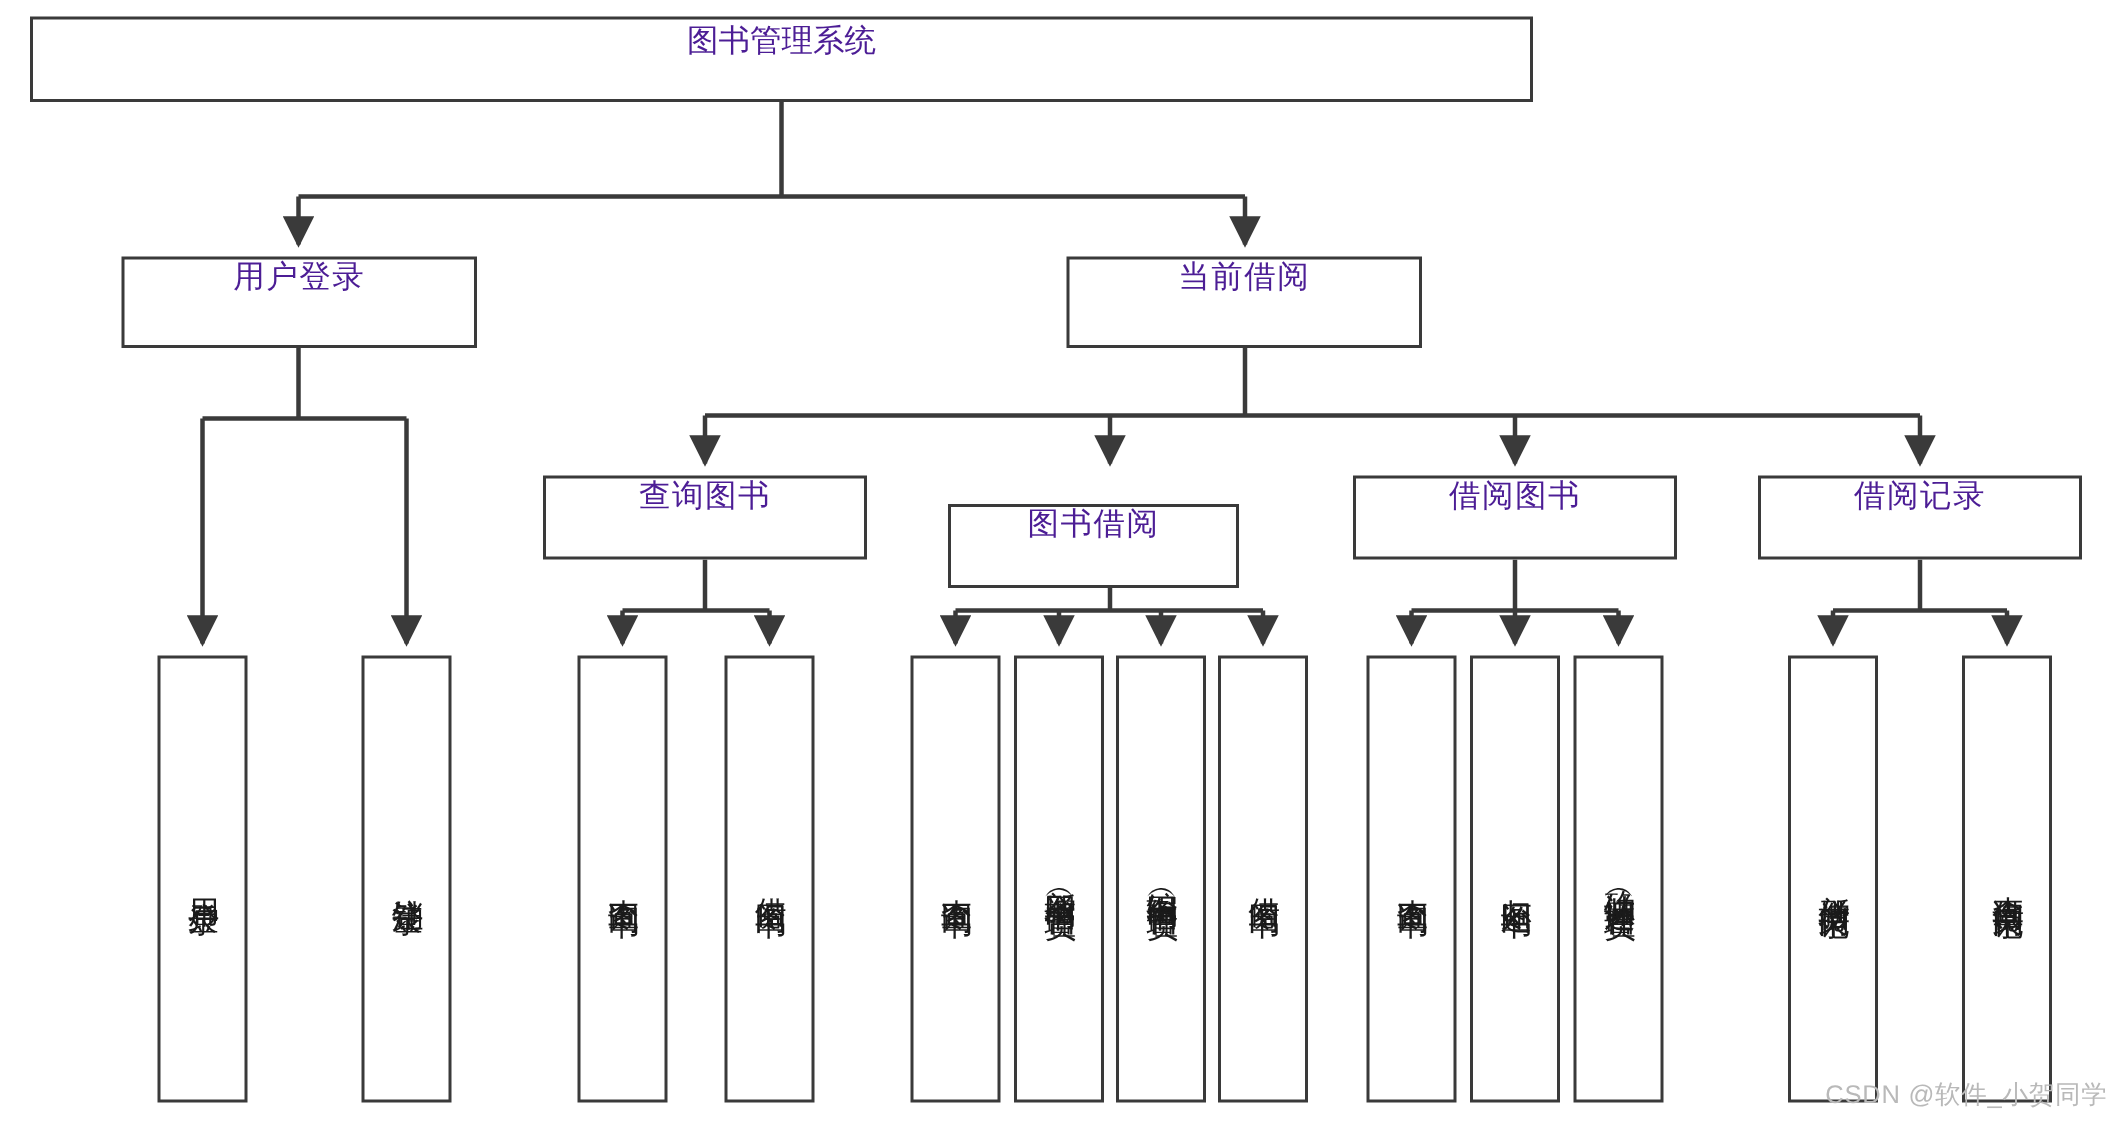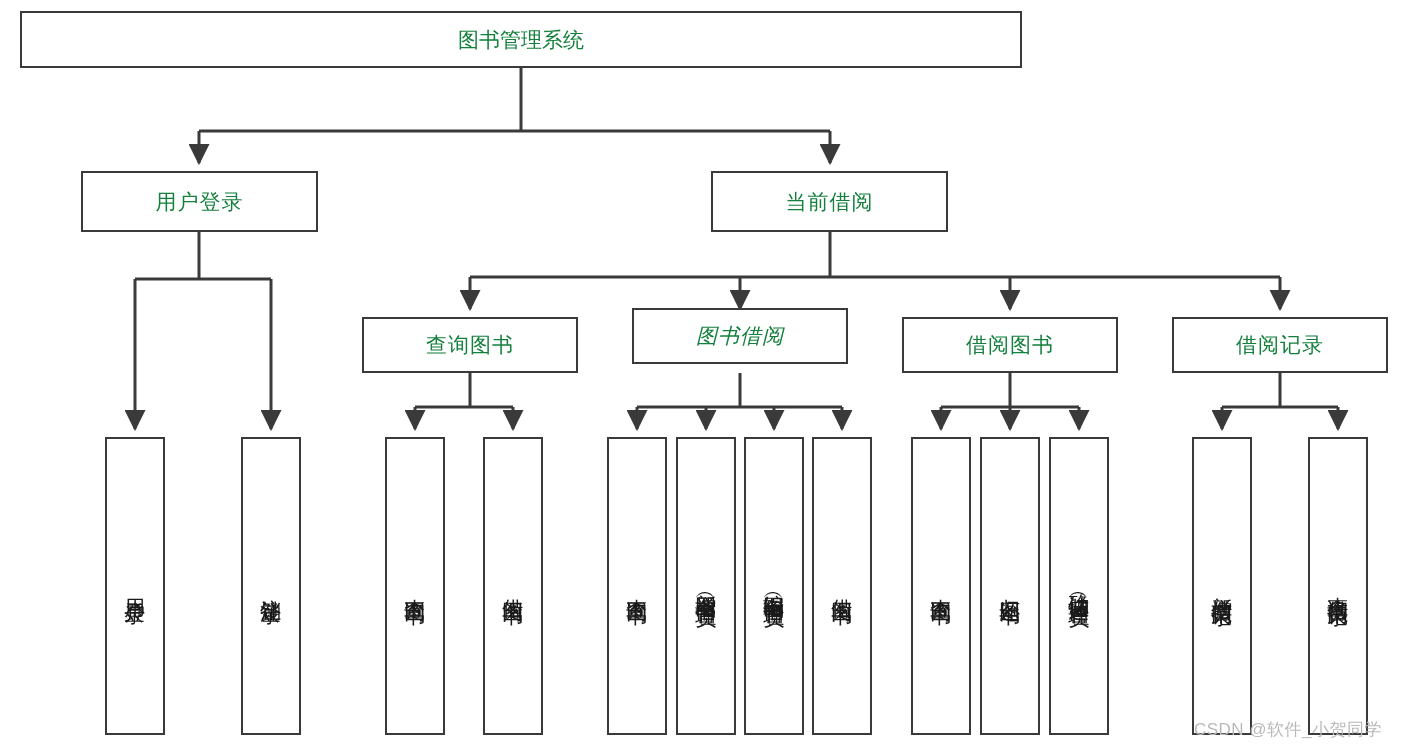--- a/index.html
+++ b/index.html
@@ -16,23 +16,23 @@
     height: 747px;
     background: #ffffff;
     overflow: hidden;
   }
   .node {
     position: absolute;
     box-sizing: border-box;
     border: 2px solid #3a3a3a;
     background: #ffffff;
     display: flex;
-    align-items: center;
+    align-items: flex-start;
     justify-content: center;
-    color: #15803d;
+    color: #4c1d95;
   }
   .node.horiz {
     font-size: 21px;
     letter-spacing: 1px;
     line-height: 1.1;
   }
   .node.root {
     font-size: 21px;
   }
   .leaf {
@@ -57,21 +57,21 @@
   svg.edges {
     position: absolute;
     left: 0;
     top: 0;
     width: 1405px;
     height: 747px;
     pointer-events: none;
   }
   .watermark {
     position: absolute;
-    right: 23px;
+    right: 0;
     bottom: 6px;
     font-size: 17px;
     color: #b9b9b9;
     letter-spacing: 0.5px;
     white-space: nowrap;
   }
 </style>
 </head>
 <body>
 
@@ -134,21 +134,21 @@
   <div class="node horiz" style="left:81px; top:171px; width:237px; height:61px;">
     <span>用户登录</span>
   </div>
   <div class="node horiz" style="left:711px; top:171px; width:237px; height:61px;">
     <span>当前借阅</span>
   </div>
 
   <div class="node horiz" style="left:362px; top:317px; width:216px; height:56px;">
     <span>查询图书</span>
   </div>
-  <div class="node horiz" style="left:632px; top:308px; width:216px; height:56px;font-style:italic;">
+  <div class="node horiz" style="left:632px; top:336px; width:194px; height:56px;">
     <span>图书借阅</span>
   </div>
   <div class="node horiz" style="left:902px; top:317px; width:216px; height:56px;">
     <span>借阅图书</span>
   </div>
   <div class="node horiz" style="left:1172px; top:317px; width:216px; height:56px;">
     <span>借阅记录</span>
   </div>
 
   <div class="leaf" style="left:105px; top:437px; width:60px; height:298px;">

